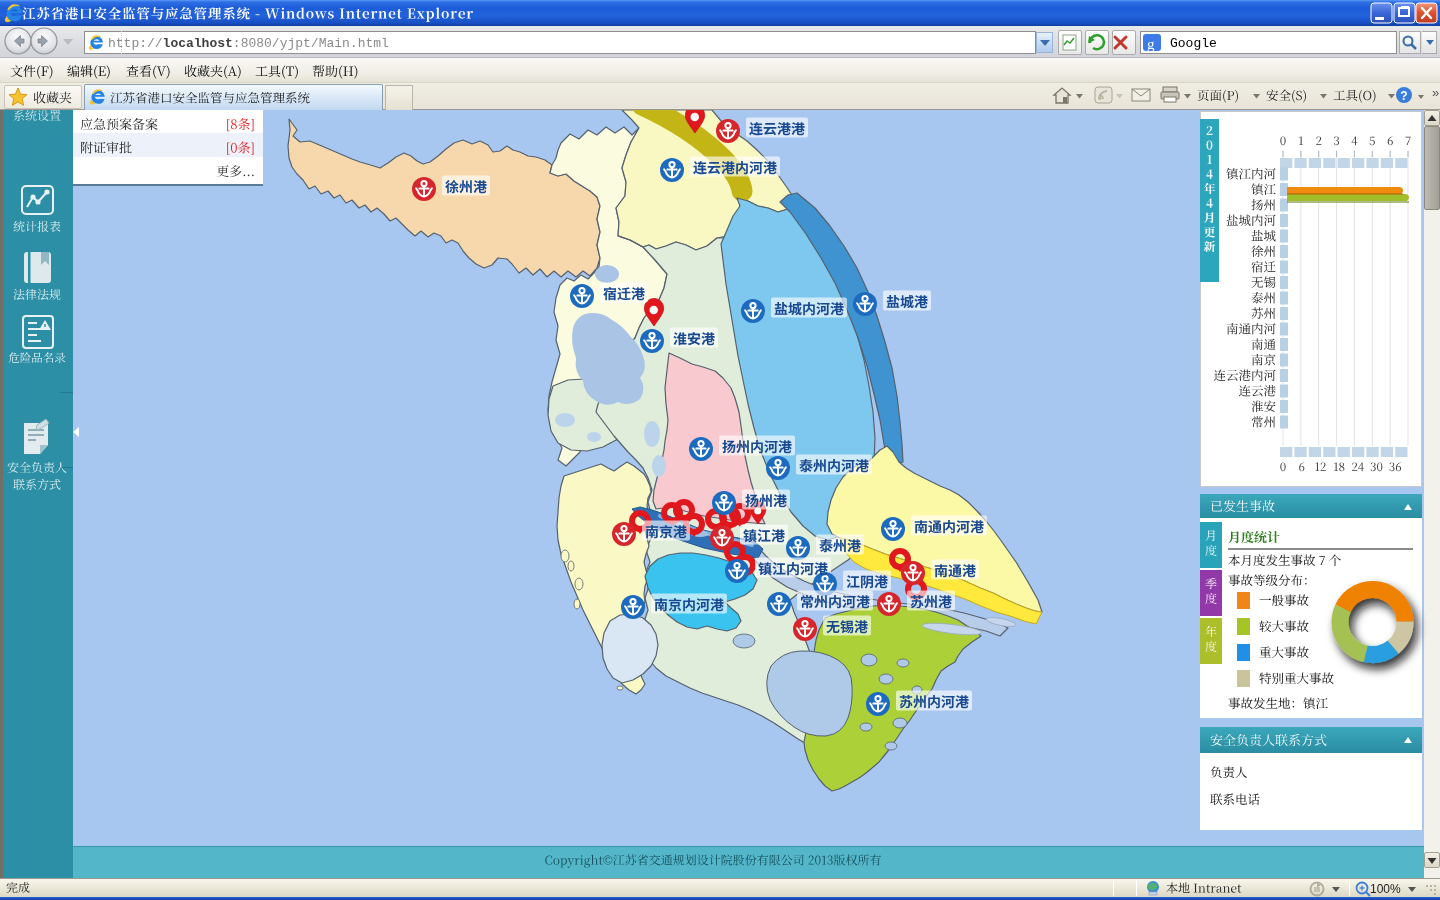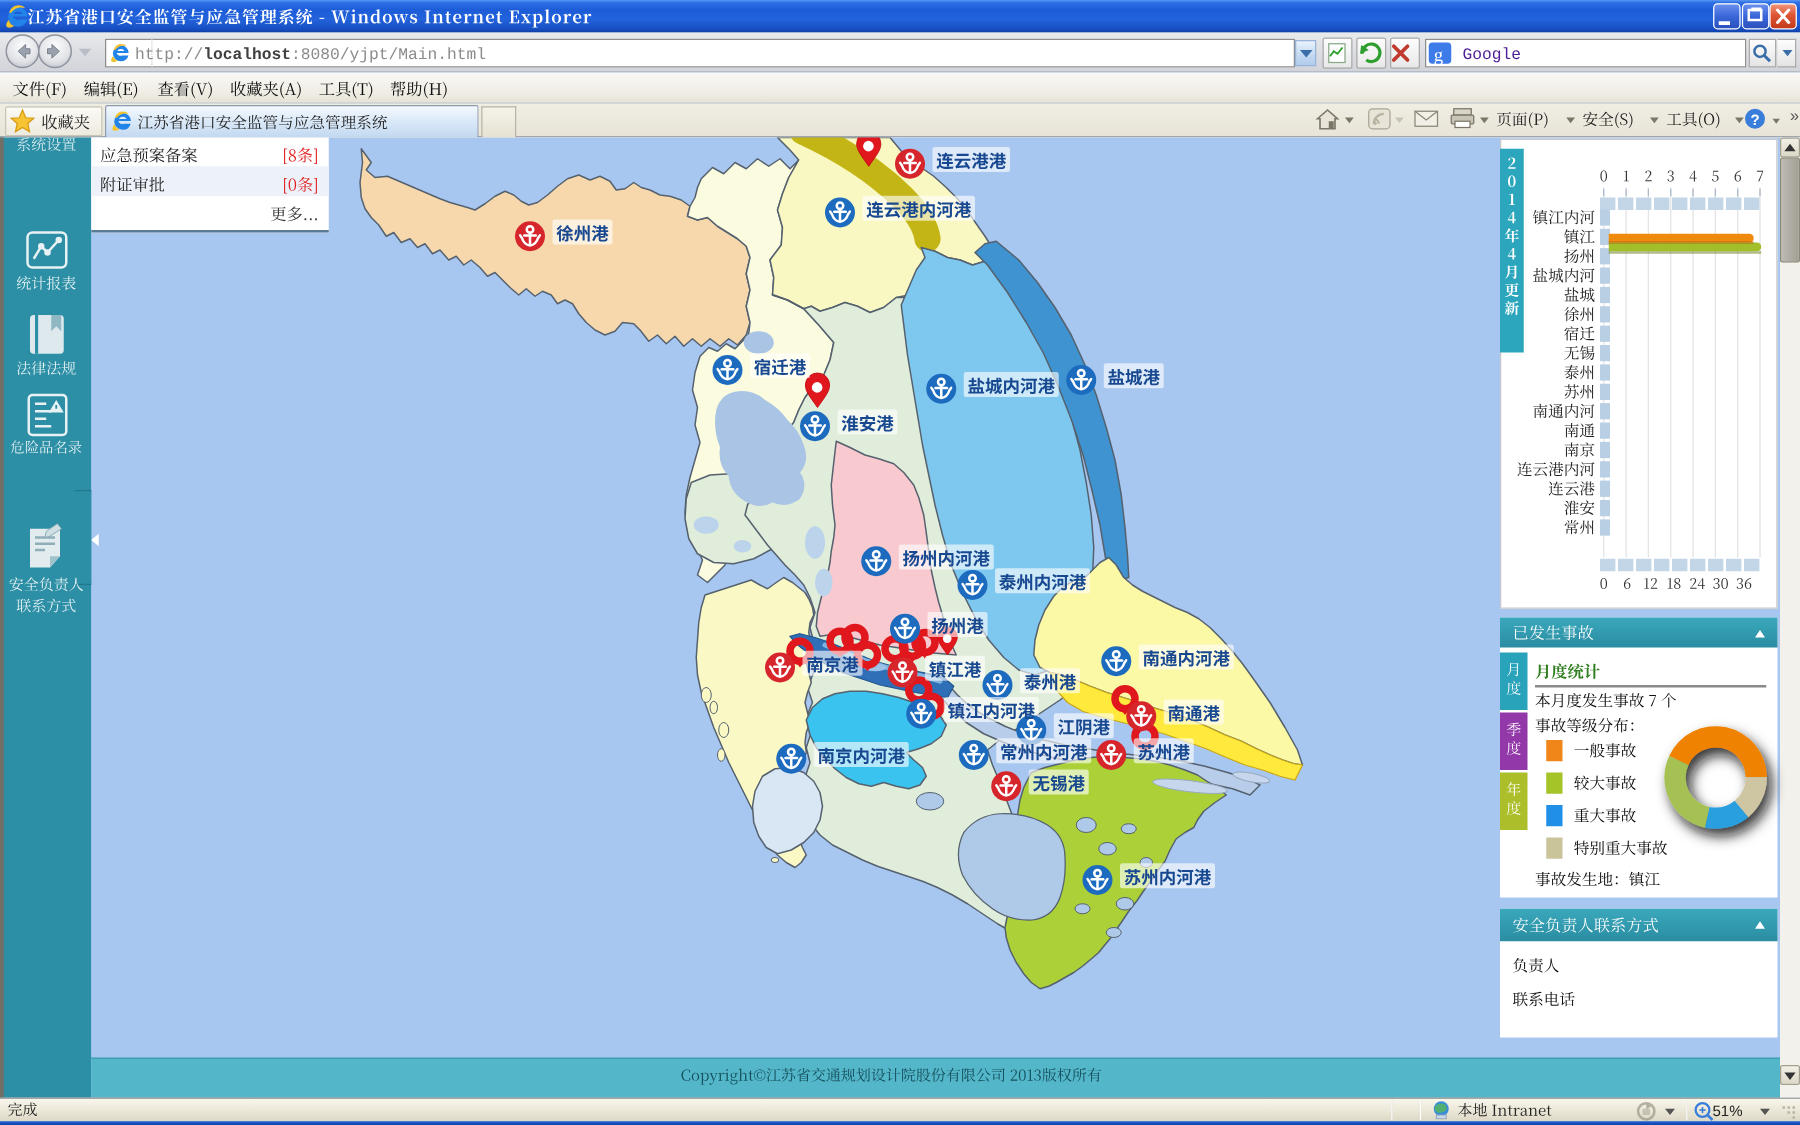--- a/index.html
+++ b/index.html
@@ -59,22 +59,22 @@
 <div class="abs" id="sidetab"></div>
 <div class="abs" id="footer"></div>
 <div class="abs" id="statusbar"></div>
 <div class="abs" id="winbottom"></div>
 <div class="abs sep" style="left:1113px"></div>
 <div class="abs sep" style="left:1136px"></div>
 <div class="abs sep" style="left:1349px"></div>
 <div class="abs" style="left:104px;top:31px;width:18px;height:23px;border-right:1px dotted #C9C9C9"></div>
 
 <div class="abs" style="left:108px;top:36px;font:13px 'Liberation Mono',monospace;color:#8A8A8A">http://<b style="color:#404040">localhost</b>:8080/yjpt/Main.html</div>
-<div class="abs" style="left:1170px;top:36px;font:13px 'Liberation Mono',monospace;color:#4c1d95">Google</div>
-<div class="abs" style="left:1370px;top:882px;font:12px 'Liberation Sans';color:#222">51%</div>
+<div class="abs" style="left:1170px;top:36px;font:13px 'Liberation Mono',monospace;color:#000000">Google</div>
+<div class="abs" style="left:1370px;top:882px;font:12px 'Liberation Sans';color:#222">100%</div>
 <svg class="abs" style="left:0;top:0" width="1440" height="900" viewBox="0 0 1440 900">
     <clipPath id="mapclip">
       <rect x="73" y="110" width="1351" height="736"></rect>
     </clipPath>
     <g clip-path="url(#mapclip)">
       <rect x="73" y="110" width="1351" height="736" fill="#A8C7F0"></rect>
       <path stroke="#55616E" stroke-width="1.2" stroke-linejoin="round" fill="#F6D8AC" d="M289,119 L297,130 293,136 300,142 310,141 317,144 324,147 331,150 338,153 345,156 352,159 L360,162 367,164 374,166 380,168 388,163 396,157 404,153 411,156 417,161 423,164 430,162 438,156 L446,149 454,143 463,140 472,144 480,141 488,145 493,152 500,151 507,146 513,150 520,152 528,156 L536,157 545,160 552,165 550,173 558,176 566,174 574,181 582,186 590,191 597,197 600,206 597,219 L600,232 597,245 600,258 597,268 590,276 583,271 576,277 568,271 561,277 554,271 547,277 540,269 L533,275 526,268 519,273 512,264 507,259 498,258 492,265 484,268 476,264 469,258 463,251 458,243 L452,240 446,243 441,236 434,233 428,237 421,231 415,236 408,230 402,224 396,218 390,221 384,214 L377,208 371,212 365,205 359,208 352,200 346,203 340,195 334,198 328,191 321,194 315,186 309,189 L303,180 297,174 292,167 289,158 288,146 290,130 ZZ"></path>
       <path stroke="#55616E" stroke-width="1.2" stroke-linejoin="round" fill="#FBFBDF" d="M561,143 L570,134 579,139 588,130 597,135 606,127 615,133 624,127 632,135 639,128 L631,142 626,155 622,168 626,182 625,196 616,208 619,222 618,236 630,240 643,247 655,260 667,274 L664,288 659,300 650,310 644,318 639,328 635,338 627,347 620,356 616,366 614,376 608,384 604,394 L598,404 596,412 591,422 588,432 583,442 580,452 574,458 566,466 558,460 562,448 556,436 550,424 L548,410 549,396 552,382 556,368 560,354 556,340 558,326 554,312 556,298 560,285 567,278 574,281 L581,275 588,279 594,273 599,267 600,258 597,245 600,232 597,219 600,206 597,197 590,191 582,186 L574,181 566,174 558,176 550,173 552,165 556,158 558,150 ZZ"></path>
       <path stroke="#55616E" stroke-width="1.2" stroke-linejoin="round" fill="#FAF8C2" d="M622,110 L712,110 722,122 734,132 747,141 757,150 766,159 774,169 781,179 788,189 793,197 797,204 788,209 778,212 768,208 758,206 748,201 740,198 744,210 750,222 757,230 757,238 747,242 737,240 727,236 717,238 707,246 696,250 686,245 676,242 666,246 656,249 649,245 643,247 630,240 618,236 619,222 616,208 625,196 626,182 622,168 626,155 631,142 639,128 632,120 626,114 Z"></path>
       <path fill="none" stroke="#C3B515" stroke-width="21" stroke-linecap="round" d="M642,105 Q692,128 722,158 Q740,176 742,191"></path>

